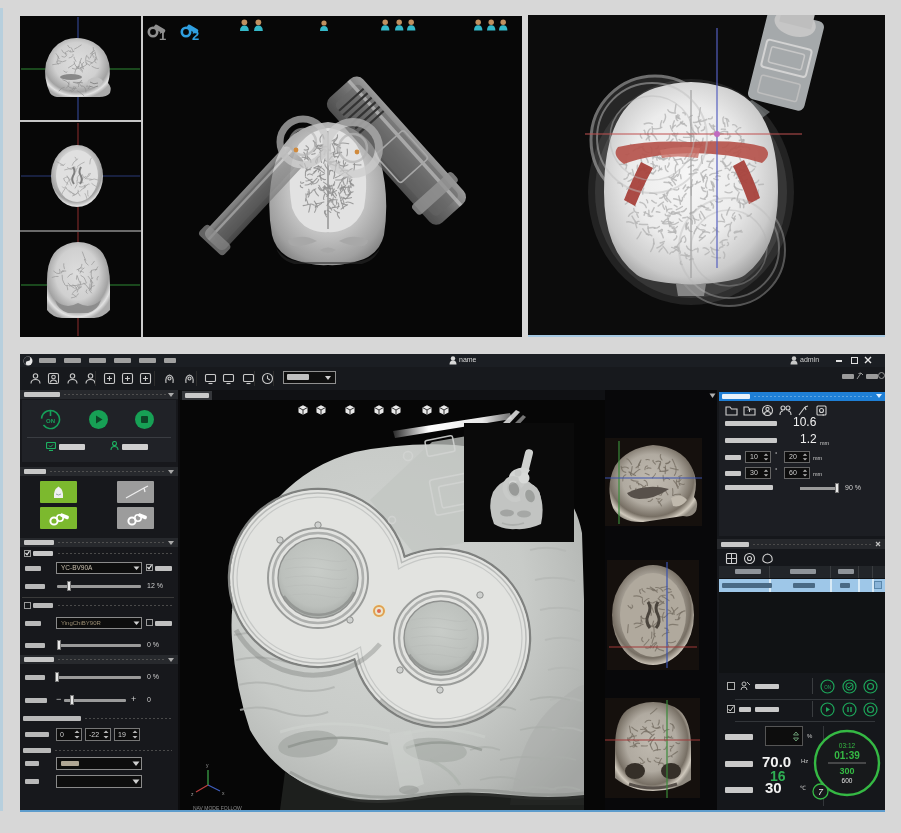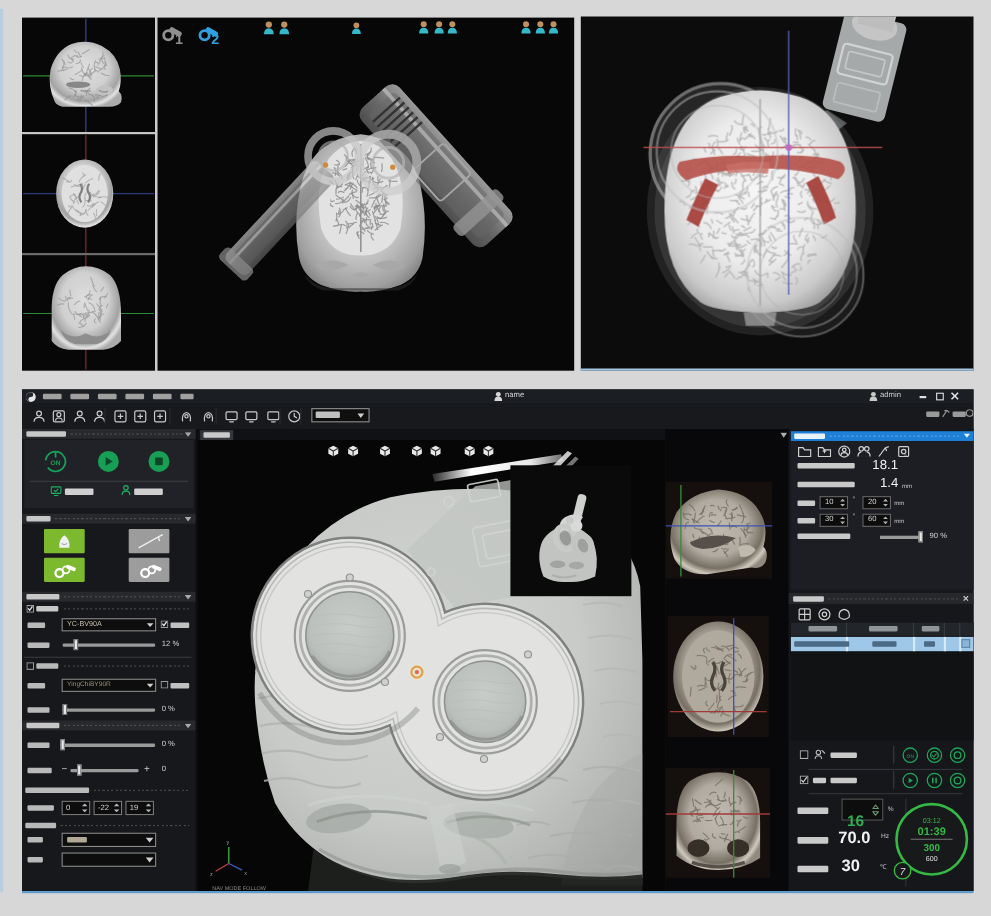--- a/index.html
+++ b/index.html
@@ -1546,24 +1546,24 @@
     <path d="M1 11 Q1 7 4 7 M9 7 Q12 7 12 11" fill="none" stroke="#cfcfcf" stroke-width="1.1"></path>
   </svg>
 <svg class="abs" style="left:797px;top:404px" width="13" height="13" viewBox="0 0 13 13">
     <path d="M2 11 L8 3 M8 3 l3 -1 M8 3 l1 3" fill="none" stroke="#cfcfcf" stroke-width="1.1"></path>
   </svg>
 <svg class="abs" style="left:815px;top:404px" width="13" height="13" viewBox="0 0 13 13">
     <rect x="2" y="2" width="9" height="9" rx="1" fill="none" stroke="#cfcfcf" stroke-width="1.1"></rect>
     <circle cx="6.5" cy="6.5" r="2" fill="none" stroke="#cfcfcf" stroke-width="1.1"></circle>
   </svg>
 <div class="abs" style="left:725px;top:421px;width:52px;height:5px;background:#c9c9c9;border-radius:1px"></div>
-<div class="abs" style="left:793px;top:415px;width:40px;height:14px;color:#f0f0f0;font-size:12px">18.1</div>
+<div class="abs" style="left:793px;top:415px;width:40px;height:14px;color:#f0f0f0;font-size:12px">10.6</div>
 <div class="abs" style="left:822px;top:413px;width:6px;height:7px;color:#d8d8d8;font-size:6px">°</div>
 <div class="abs" style="left:725px;top:438px;width:52px;height:5px;background:#c9c9c9;border-radius:1px"></div>
-<div class="abs" style="left:800px;top:432px;width:30px;height:14px;color:#f0f0f0;font-size:12px">1.4</div>
+<div class="abs" style="left:800px;top:432px;width:30px;height:14px;color:#f0f0f0;font-size:12px">1.2</div>
 <div class="abs" style="left:820px;top:440px;width:16px;height:7px;color:#c9c9c9;font-size:5.5px">mm</div>
 <div class="abs" style="left:725px;top:455px;width:16px;height:5px;background:#c9c9c9;border-radius:1px"></div>
 <div class="abs" style="left:745px;top:451px;width:26px;height:12px;background:#0d0d0d;border:1px solid #666;box-sizing:border-box;color:#d0d0d0;font-size:7px;line-height:10px;padding-left:4px">10</div>
 <svg class="abs" style="left:763px;top:453px" width="6" height="8" viewBox="0 0 6 9">
     <path d="M0.5 3.2 L3 0.5 L5.5 3.2 Z M0.5 5.8 L3 8.5 L5.5 5.8 Z" fill="#b0b0b0"></path>
   </svg>
 <div class="abs" style="left:775px;top:451px;width:5px;height:7px;color:#d0d0d0;font-size:6px">°</div>
 <div class="abs" style="left:784px;top:451px;width:26px;height:12px;background:#0d0d0d;border:1px solid #666;box-sizing:border-box;color:#d0d0d0;font-size:7px;line-height:10px;padding-left:4px">20</div>
 <svg class="abs" style="left:802px;top:453px" width="6" height="8" viewBox="0 0 6 9">
     <path d="M0.5 3.2 L3 0.5 L5.5 3.2 Z M0.5 5.8 L3 8.5 L5.5 5.8 Z" fill="#b0b0b0"></path>
@@ -1658,21 +1658,21 @@
     <circle cx="7.5" cy="7.5" r="6.5" fill="none" stroke="#1da55a" stroke-width="1.2"></circle>
     <path d="M6 5 v5 M9 5 v5" stroke="#1da55a" stroke-width="1.4"></path>
   </svg>
 <svg class="abs" style="left:863px;top:702px" width="15" height="15" viewBox="0 0 15 15">
     <circle cx="7.5" cy="7.5" r="6.5" fill="none" stroke="#1da55a" stroke-width="1.2"></circle>
     <circle cx="7.5" cy="7.5" r="3" fill="none" stroke="#1da55a" stroke-width="1.2"></circle>
   </svg>
 <div class="abs" style="left:735px;top:721px;width:140px;height:1px;background:#33363a"></div>
 <div class="abs" style="left:725px;top:734px;width:28px;height:6px;background:#c9c9c9;border-radius:1px"></div>
 <div class="abs" style="left:765px;top:726px;width:38px;height:20px;background:#0d0d0d;border:1px solid #555;box-sizing:border-box"></div>
-<div class="abs" style="left:770px;top:738px;width:24px;height:16px;color:#2fae53;font-size:14px;font-weight:bold">16</div>
+<div class="abs" style="left:770px;top:768px;width:24px;height:16px;color:#2fae53;font-size:14px;font-weight:bold">16</div>
 <svg class="abs" style="left:793px;top:731px" width="6" height="11" viewBox="0 0 6 11">
     <path d="M0.5 4 L3 1 L5.5 4 Z" fill="none" stroke="#6a9a74"></path>
     <path d="M0.5 7 L3 10 L5.5 7 Z" fill="none" stroke="#6a9a74"></path>
   </svg>
 <div class="abs" style="left:807px;top:733px;width:10px;height:8px;color:#c9c9c9;font-size:6px">%</div>
 <div class="abs" style="left:725px;top:761px;width:28px;height:6px;background:#c9c9c9;border-radius:1px"></div>
 <div class="abs" style="left:762px;top:753px;width:50px;height:20px;color:#f2f2f2;font-size:15px;font-weight:bold">70.0</div>
 <div class="abs" style="left:801px;top:758px;width:14px;height:8px;color:#c9c9c9;font-size:6px">Hz</div>
 <div class="abs" style="left:725px;top:787px;width:28px;height:6px;background:#c9c9c9;border-radius:1px"></div>
 <div class="abs" style="left:765px;top:779px;width:30px;height:20px;color:#f2f2f2;font-size:15px;font-weight:bold">30</div>

